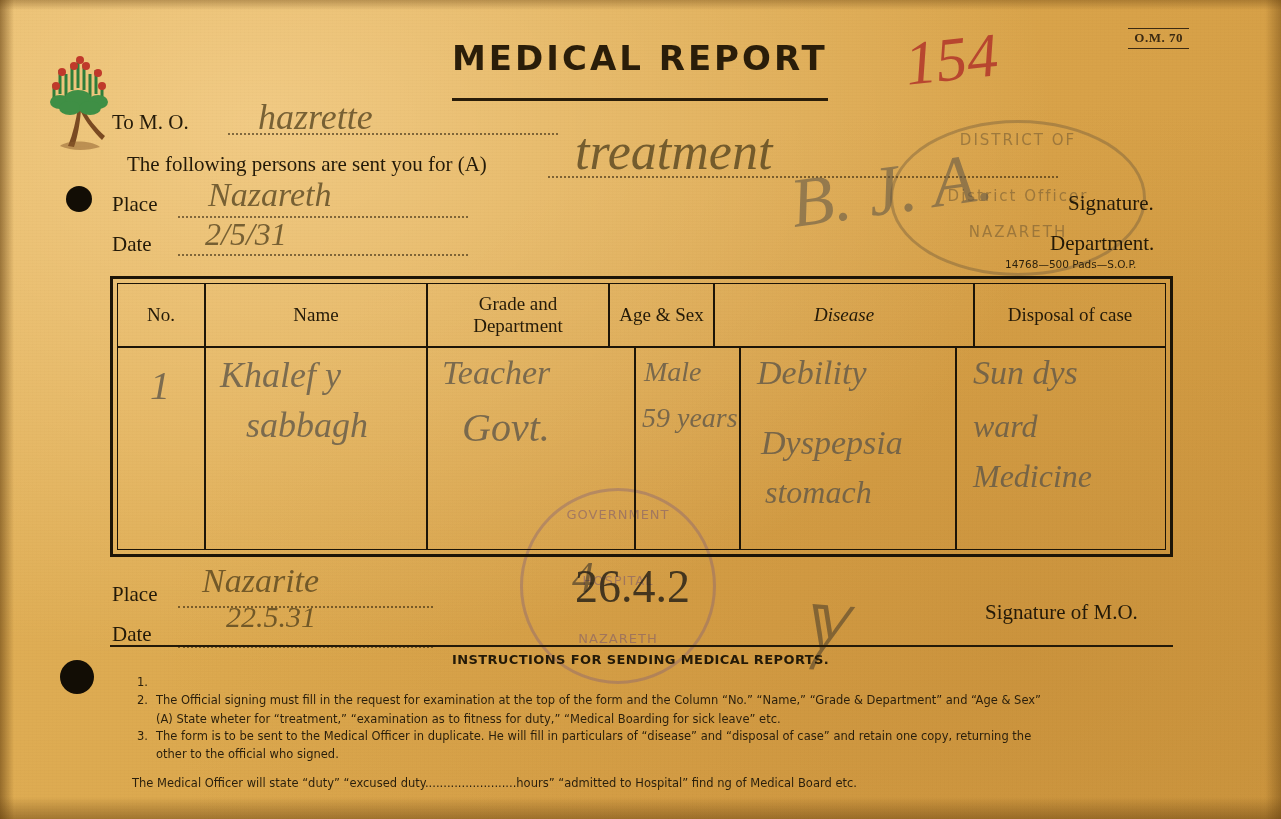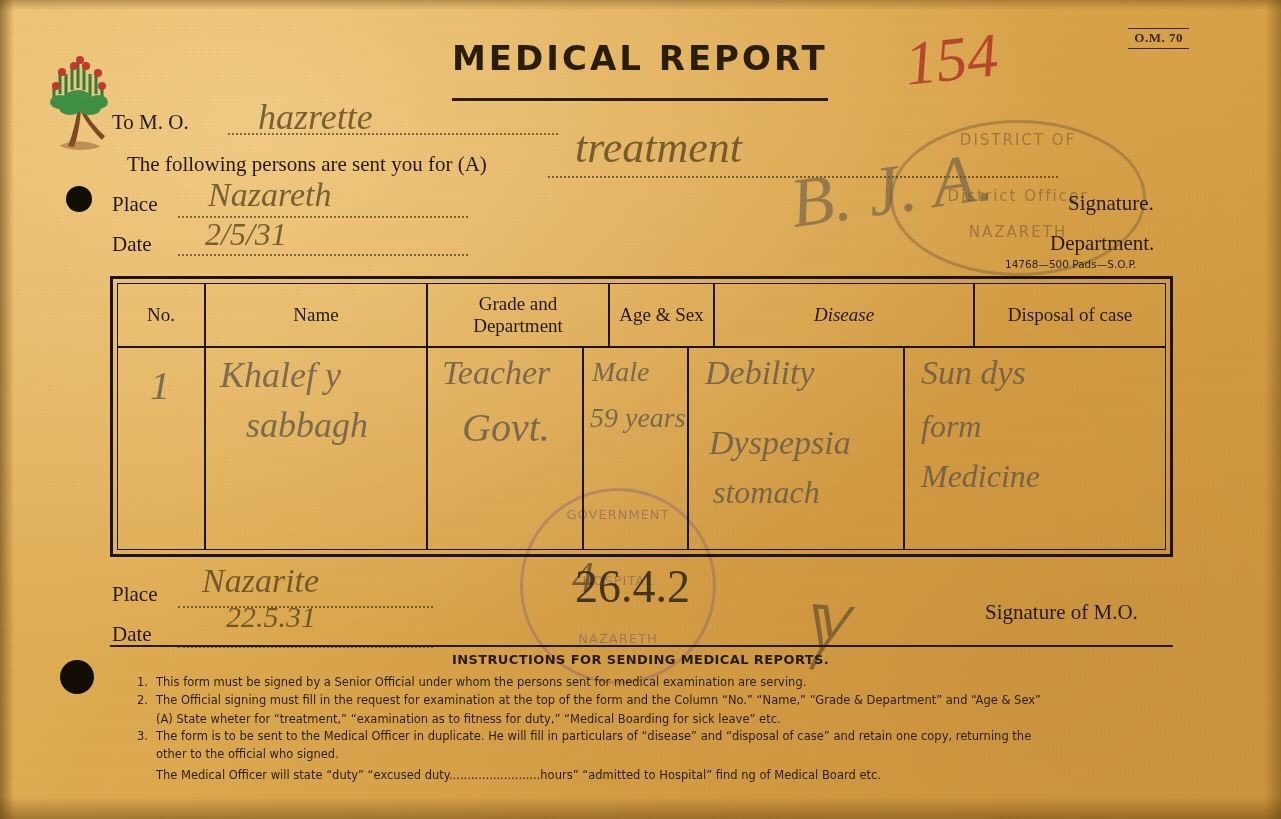--- a/index.html
+++ b/index.html
@@ -320,21 +320,21 @@
     <span style="top:82px">HOSPITAL</span>
     <span style="top:140px">NAZARETH</span>
   </div>
 
   <div class="lbl" style="left:112px; top:110px;">To  M. O.</div>
   <div class="dotline" style="left:228px; top:133px; width:330px;"></div>
   <div class="hand" style="left:258px; top:96px; font-size:36px;">hazrette</div>
 
   <div class="lbl" style="left:127px; top:152px;">The following persons are sent you for (A)</div>
   <div class="dotline" style="left:548px; top:176px; width:510px;"></div>
-  <div class="hand" style="left:575px; top:122px; font-size:44px;">treatment</div>
+  <div class="hand" style="left:575px; top:122px; font-size:52px;">treatment</div>
 
   <div class="lbl" style="left:112px; top:192px;">Place</div>
   <div class="dotline" style="left:178px; top:216px; width:290px;"></div>
   <div class="hand" style="left:208px; top:176px; font-size:34px;">Nazareth</div>
   <div class="lbl" style="left:1068px; top:191px;">Signature.</div>
 
   <div class="lbl" style="left:112px; top:232px;">Date</div>
   <div class="dotline" style="left:178px; top:254px; width:290px;"></div>
   <div class="hand" style="left:205px; top:216px; font-size:32px;">2/5/31</div>
   <div class="lbl" style="left:1050px; top:231px;">Department.</div>
@@ -353,36 +353,36 @@
         <div class="th" style="flex:1;">Disposal of case</div>
       </div>
       <div class="tbody">
         <div class="td" style="width:88px;">
           <div class="cellhand" style="left:32px; top:16px; font-size:40px;">1</div>
         </div>
         <div class="td" style="width:222px;">
           <div class="cellhand" style="left:14px; top:8px; font-size:36px;">Khalef  y</div>
           <div class="cellhand" style="left:40px; top:58px; font-size:36px;">sabbagh</div>
         </div>
-        <div class="td" style="width:156px;text-align:center;">
+        <div class="td" style="width:208px;text-align:center;">
           <div class="cellhand" style="left:14px; top:8px; font-size:34px;">Teacher</div>
           <div class="cellhand" style="left:34px; top:58px; font-size:40px;">Govt.</div>
         </div>
         <div class="td" style="width:105px;text-align:center;">
           <div class="cellhand" style="left:8px; top:10px; font-size:28px;">Male</div>
           <div class="cellhand" style="left:6px; top:56px; font-size:28px;">59 years</div>
         </div>
         <div class="td" style="width:216px;">
           <div class="cellhand" style="left:16px; top:8px; font-size:34px;">Debility</div>
           <div class="cellhand" style="left:20px; top:78px; font-size:34px;">Dyspepsia</div>
           <div class="cellhand" style="left:24px; top:128px; font-size:32px;">stomach</div>
         </div>
         <div class="td" style="flex:1;">
           <div class="cellhand" style="left:16px; top:8px; font-size:34px;">Sun dys</div>
-          <div class="cellhand" style="left:16px; top:62px; font-size:32px;">form</div>
+          <div class="cellhand" style="left:16px; top:62px; font-size:32px;">ward</div>
           <div class="cellhand" style="left:16px; top:112px; font-size:32px;">Medicine</div>
         </div>
       </div>
     </div>
   </div>
 
   <div class="lbl" style="left:112px; top:582px;">Place</div>
   <div class="dotline" style="left:178px; top:606px; width:255px;"></div>
   <div class="hand" style="left:202px; top:562px; font-size:34px;">Nazarite</div>
 
@@ -396,33 +396,32 @@
 
   <div class="lbl" style="left:985px; top:600px;">Signature  of  M.O.</div>
 
   <div class="rule" style="top:645px;"></div>
 
   <div class="instr-title" style="top:652px;">INSTRUCTIONS FOR SENDING MEDICAL REPORTS.</div>
 
   <div class="instr" style="top:674px;">
     <div class="instr-row">
       <span class="instr-num">1.</span>
-      <span>This form must be signed by a Senior Official under whom the persons sent for medical examination are serving.</span>
     </div>
     <div class="instr-row">
       <span class="instr-num">2.</span>
       <span>The Official signing must fill in the request for examination at the top of the form and the Column “No.” “Name,”  “Grade &amp; Department” and “Age &amp; Sex”</span>
     </div>
     <div class="instr-sub">(A) State wheter for “treatment,” “examination as to fitness for duty,”  “Medical Boarding for sick leave” etc.</div>
     <div class="instr-row">
       <span class="instr-num">3.</span>
       <span>The form is to be sent to the Medical Officer in duplicate.  He will fill in particulars of  “disease”  and  “disposal of case”  and retain one copy, returning the</span>
     </div>
     <div class="instr-sub">other to the official who signed.</div>
-    <div class="instr-row" style="margin-top:4px;">
+    <div class="instr-row" style="margin-top:4px;flex-direction:column;">
       <span class="instr-num"></span>
       <span>The Medical Officer will state “duty” “excused duty.........................hours” “admitted to Hospital” find ng of Medical Board etc.</span>
     </div>
   </div>
 
   <div class="edge-left"></div>
   <div class="edge-top"></div>
   <div class="edge-right"></div>
   <div class="edge-bottom"></div>
 </div>

